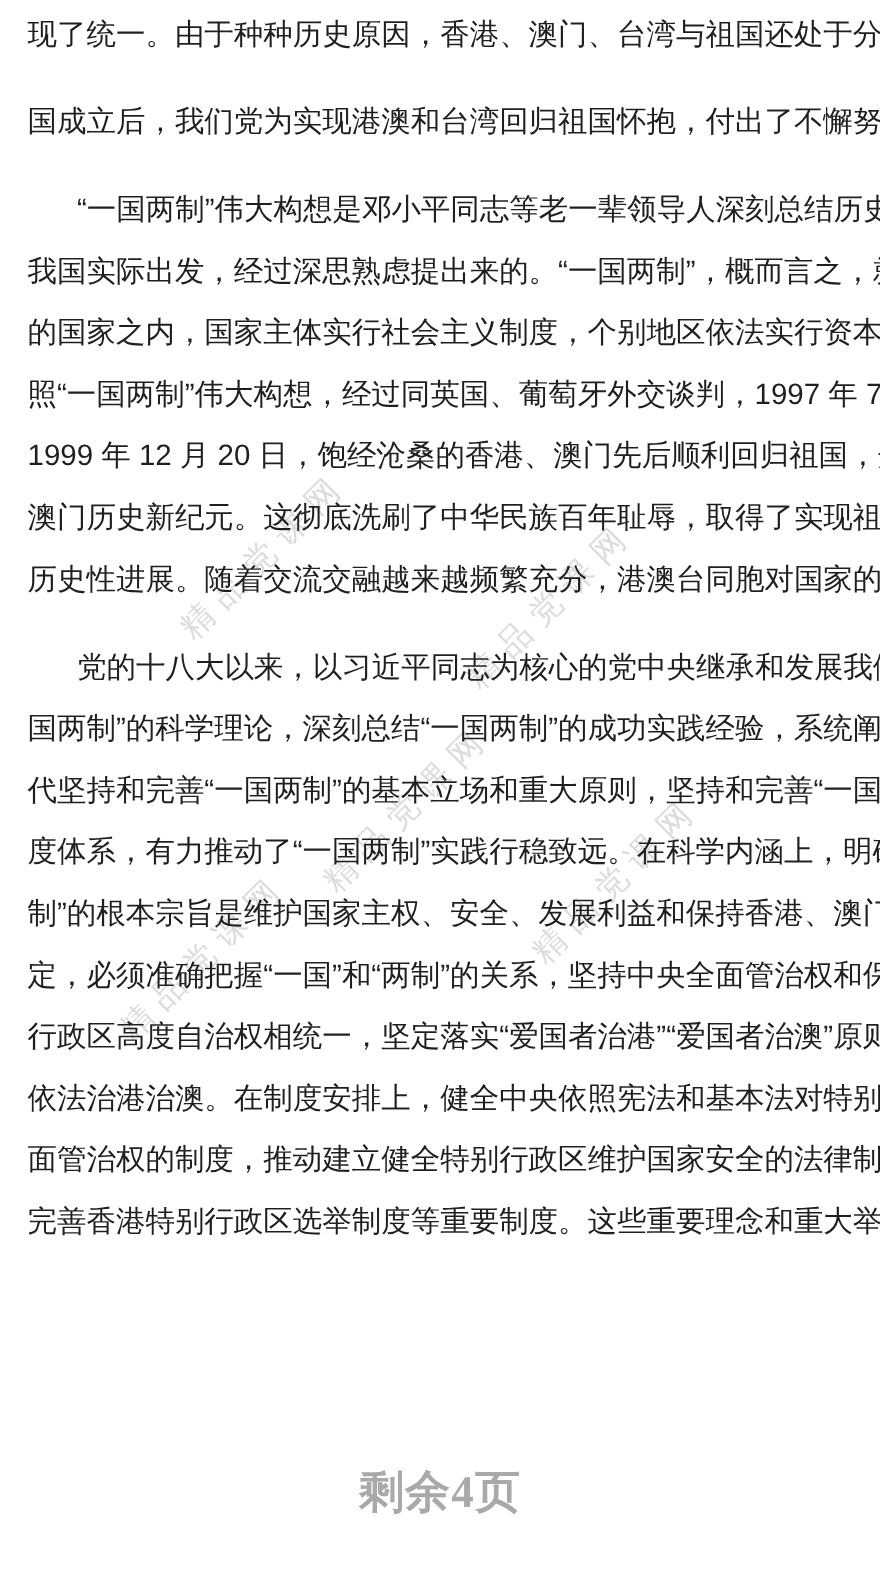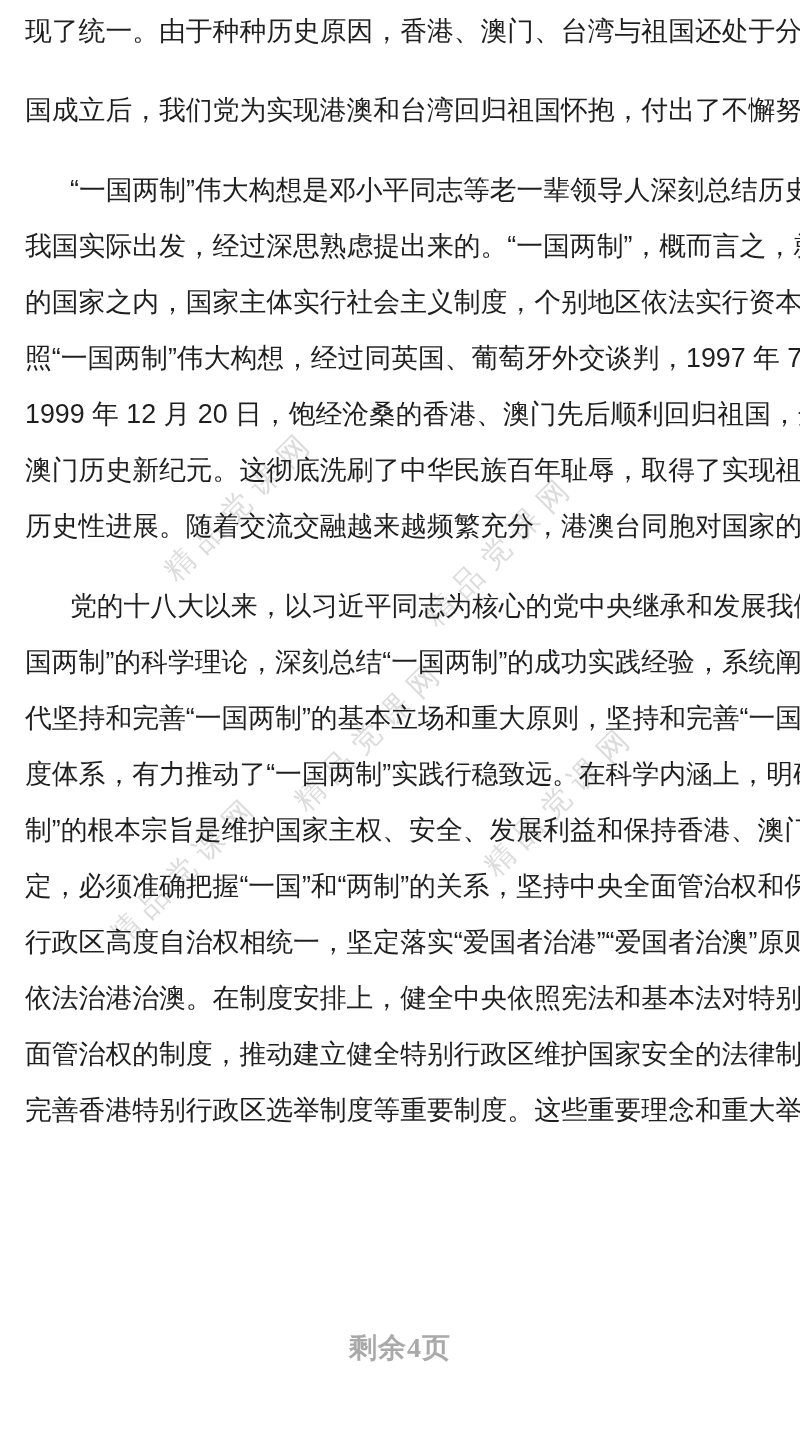--- a/index.html
+++ b/index.html
@@ -54,21 +54,21 @@
   .banner {
     position: absolute;
     top: 1329px;
     left: 0;
     width: 100%;
     display: flex;
     justify-content: center;
     gap: 46px;
     font-family: "Liberation Serif", "DejaVu Serif", serif;
     font-weight: 700;
-    font-size: 28px;
+    font-size: 41px;
     color: var(--banner);
     letter-spacing: 1px;
   }
 </style>
 </head>
 <body>
 
 <div class="page">
 
   <div class="watermark-layer">

